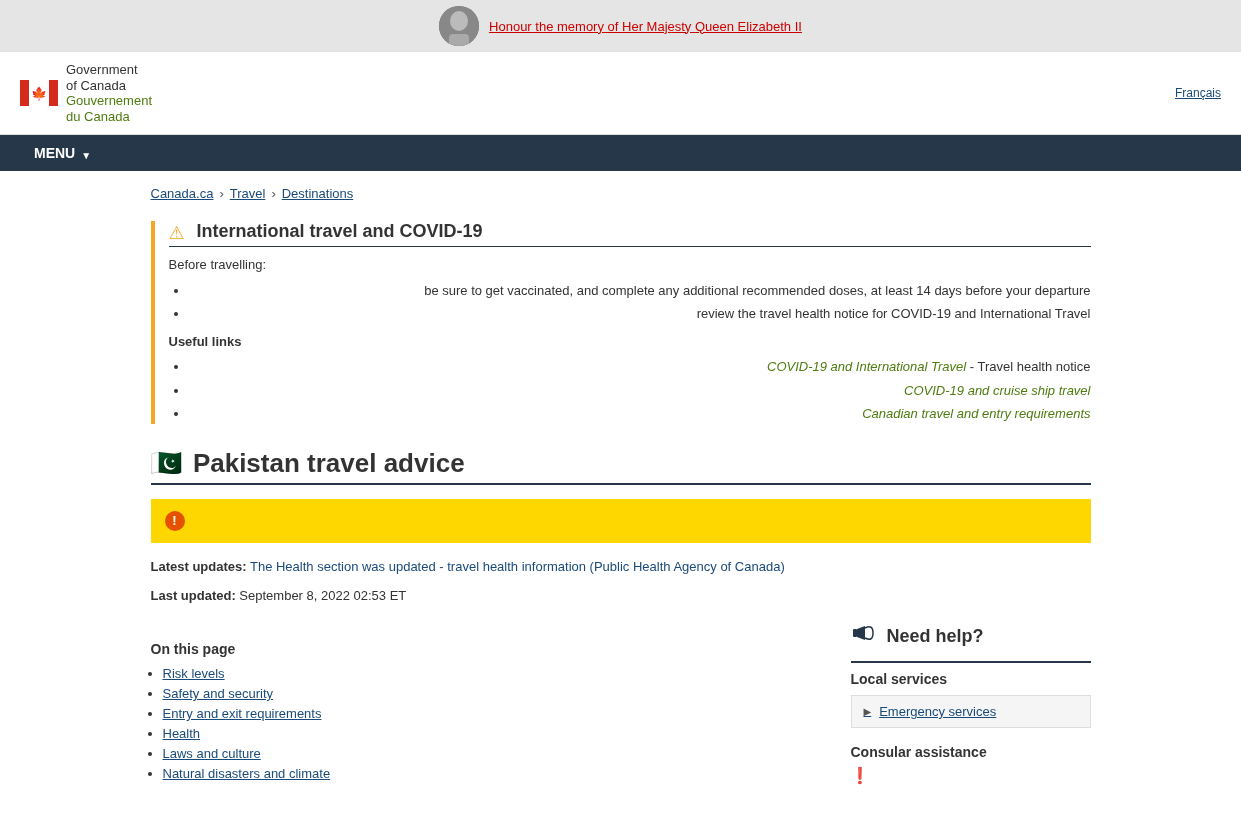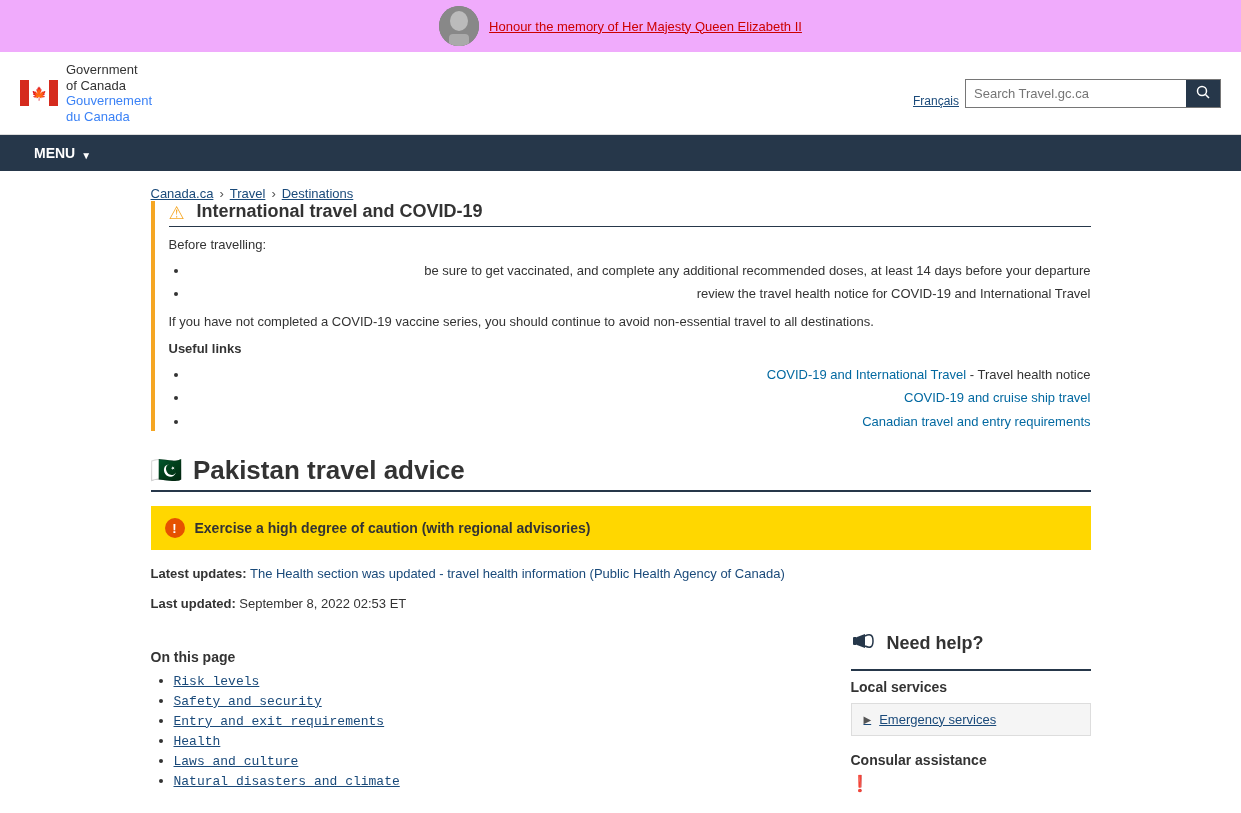--- a/index.html
+++ b/index.html
@@ -1,20 +1,20 @@
 <!DOCTYPE html>
 <html><head>
   <meta charset="utf-8">
   <style>
     * { box-sizing: border-box; margin: 0; padding: 0; }
     body { font-family: Arial, sans-serif; font-size: 14px; color: #333; background: #fff; }
 
     
     .top-banner {
-      background: #f0abfc;
+      background: #e5e5e5;
       padding: 6px 0;
       text-align: center;
       display: flex;
       align-items: center;
       justify-content: center;
       gap: 10px;
     }
     .top-banner a {
       color: #c00;
       font-size: 13px;
@@ -39,21 +39,21 @@
       border-bottom: 1px solid #ddd;
     }
     .gov-logo {
       display: flex;
       align-items: center;
       gap: 8px;
     }
     .flag-svg { width: 38px; height: 26px; }
     .gov-name { line-height: 1.2; font-size: 13px; color: #333; }
     .gov-name .en { display: block; }
-    .gov-name .fr { display: block; color: #3b82f6; }
+    .gov-name .fr { display: block; color: #4d7c0f; }
 
     .header-right {
       display: flex;
       flex-direction: row;
       align-items: flex-end;
       gap: 6px;
     }
     .francais-link { font-size: 12px; color: #1a4a7a; text-decoration: underline; cursor: pointer; }
     .search-bar {
       display: flex;
@@ -102,20 +102,21 @@
       margin: 0 auto;
       padding: 15px 20px;
     }
 
     
     .breadcrumb {
       display: flex;
       align-items: center;
       gap: 6px;
       font-size: 13px;
+      margin-bottom: 20px;
       color: #555;
     }
     .breadcrumb a { color: #1a4a7a; text-decoration: underline; }
     .breadcrumb-sep { color: #555; }
 
     
     .covid-notice {
       border-left: 4px solid #f5a623;
       padding-left: 14px;
       margin-bottom: 24px;
@@ -135,21 +136,21 @@
     }
     .covid-title {
       font-size: 18px;
       font-weight: bold;
       color: #333;
     }
     .covid-body { font-size: 13px; line-height: 1.5; }
     .covid-body p { margin-bottom: 6px; }
     .covid-body ul { margin-left: 20px; margin-bottom: 8px; }
     .covid-body li { margin-bottom: 4px; text-align: right; }
-    .covid-body a { color: #0369a1; }
+    .covid-body a { color: #4d7c0f; font-style: italic; }
     .useful-links { font-weight: bold; margin-top: 8px; }
 
     
     .pakistan-header {
       display: flex;
       align-items: center;
       gap: 10px;
       font-size: 26px;
       font-weight: bold;
       margin-bottom: 14px;
@@ -194,21 +195,21 @@
     .two-col {
       display: flex;
       gap: 30px;
       align-items: flex-end;
     }
     .col-left { flex: 1; }
     .col-right { width: 240px; flex-shrink: 0; }
 
     
     .on-this-page h3 { font-size: 14px; font-weight: bold; margin-bottom: 8px; }
-    .on-this-page ul { margin-left: 23px; font-family: Liberation Mono, monospace; }
+    .on-this-page ul { margin-left: 12px; }
     .on-this-page li { margin-bottom: 4px; }
     .on-this-page a { color: #1a4a7a; text-decoration: underline; font-size: 13px; }
 
     
     .need-help-box {
       border: none;
       padding: 0;
     }
     .need-help-header {
       display: flex;
@@ -274,29 +275,20 @@
       </span>
       <span class="fr">
         <span>Gouvernement</span><br>
         <span>du Canada</span>
       </span>
     </div>
   </div>
 
   <div class="header-right">
     <a class="francais-link">Français</a>
-    <div class="search-bar">
-      <input class="search-input" type="text" placeholder="Search Travel.gc.ca" style="">
-      <button class="search-btn">
-        <svg width="14" height="14" viewBox="0 0 14 14" fill="none">
-          <circle cx="6" cy="6" r="4.5" stroke="white" stroke-width="1.5"></circle>
-          <line x1="9.5" y1="9.5" x2="13" y2="13" stroke="white" stroke-width="1.5"></line>
-        </svg>
-      </button>
-    </div>
   </div>
 </div>
 
 <nav class="main-nav">
   <button class="menu-btn">
     <span>MENU</span>
     <span class="chevron">▼</span>
   </button>
 </nav>
 
@@ -314,21 +306,20 @@
     <div class="covid-title-row">
       <span class="warning-triangle">⚠</span>
       <h2 class="covid-title">International travel and COVID-19</h2>
     </div>
     <div class="covid-body">
       <p>Before travelling:</p>
       <ul>
         <li>be sure to get vaccinated, and complete any additional recommended doses, at least 14 days before your departure</li>
         <li>review the travel health notice for COVID-19 and International Travel</li>
       </ul>
-      <p>If you have not completed a COVID-19 vaccine series, you should continue to avoid non-essential travel to all destinations.</p>
       <p class="useful-links">Useful links</p>
       <ul>
         <li>
           <a>COVID-19 and International Travel</a><span> - Travel health notice</span>
         </li>
         <li>
           <a>COVID-19 and cruise ship travel</a>
         </li>
         <li>
           <a>Canadian travel and entry requirements</a>
@@ -337,21 +328,20 @@
     </div>
   </div>
 
   <div class="pakistan-header">
     <span>🇵🇰</span>
     <span>Pakistan travel advice</span>
   </div>
 
   <div class="advisory-banner">
     <div class="exclaim-circle">!</div>
-    <span>Exercise a high degree of caution (with regional advisories)</span>
   </div>
 
   <div class="updates-section">
     <span class="label">Latest updates:</span>
     <a>The Health section was updated - travel health information (Public Health Agency of Canada)</a>
   </div>
 
   <div class="last-updated">
     <span class="label">Last updated:</span>
     <span>September 8, 2022 02:53 ET</span>

